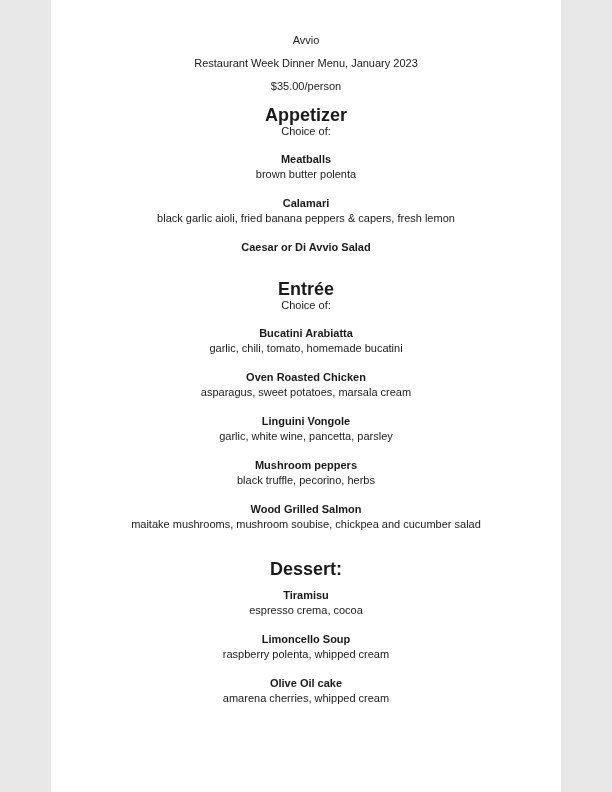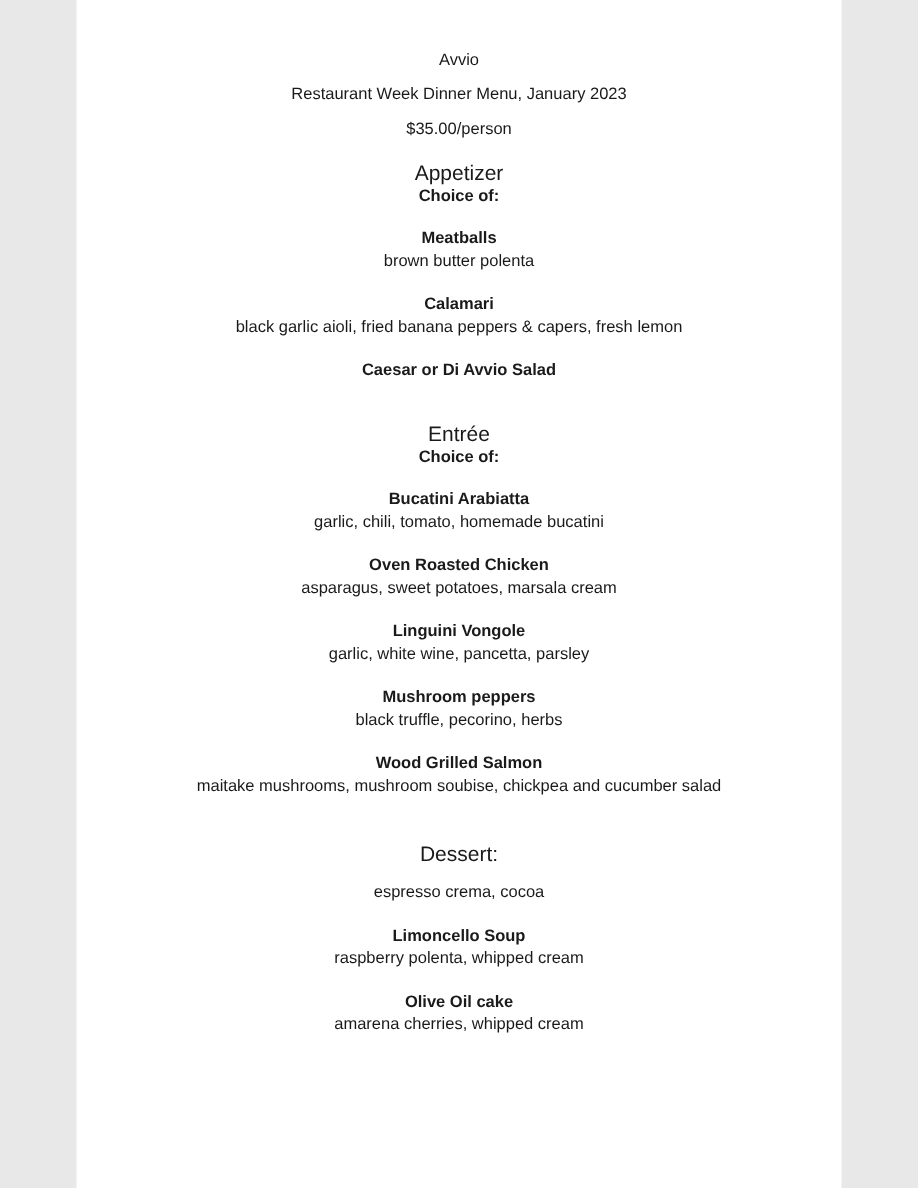--- a/index.html
+++ b/index.html
@@ -21,26 +21,26 @@
     font-size: 11px;
     overflow: hidden;
   }
   p, h1, h2 { margin: 0; padding: 0; font-weight: normal; }
 
   .hline {
     line-height: 15px;
     margin-bottom: 8px;
   }
   .section-title {
-    font-size: 14px;
+    font-size: 18px;
     line-height: 18px;
-    font-weight: 400;
+    font-weight: 700;
   }
   .choice {
-    font-weight: 700;
+    font-weight: 400;
     line-height: 15px;
     margin-bottom: 13px;
   }
   .item { margin-bottom: 14px; }
   .item-name {
     font-weight: 700;
     line-height: 15px;
   }
   .item-desc { line-height: 15px; }
 
@@ -100,20 +100,21 @@
     <div class="item">
       <p class="item-name">Wood Grilled Salmon</p>
       <p class="item-desc">maitake mushrooms, mushroom soubise, chickpea and cucumber salad</p>
     </div>
   </section>
 
   <section class="section-dessert">
     <h2 class="section-title">Dessert:</h2>
 
     <div class="item">
+      <p class="item-name">Tiramisu</p>
       <p class="item-desc">espresso crema, cocoa</p>
     </div>
     <div class="item">
       <p class="item-name">Limoncello Soup</p>
       <p class="item-desc">raspberry polenta, whipped cream</p>
     </div>
     <div class="item">
       <p class="item-name">Olive Oil cake</p>
       <p class="item-desc">amarena cherries, whipped cream</p>
     </div>

